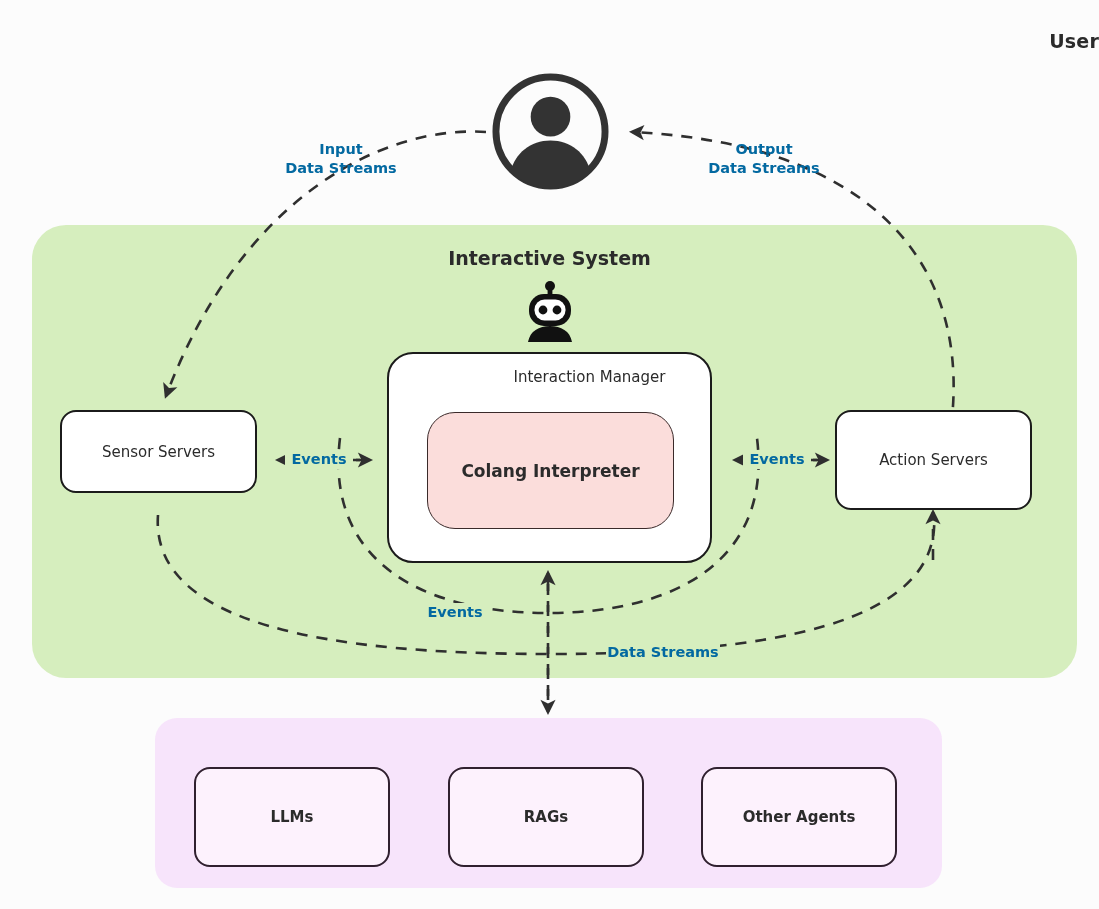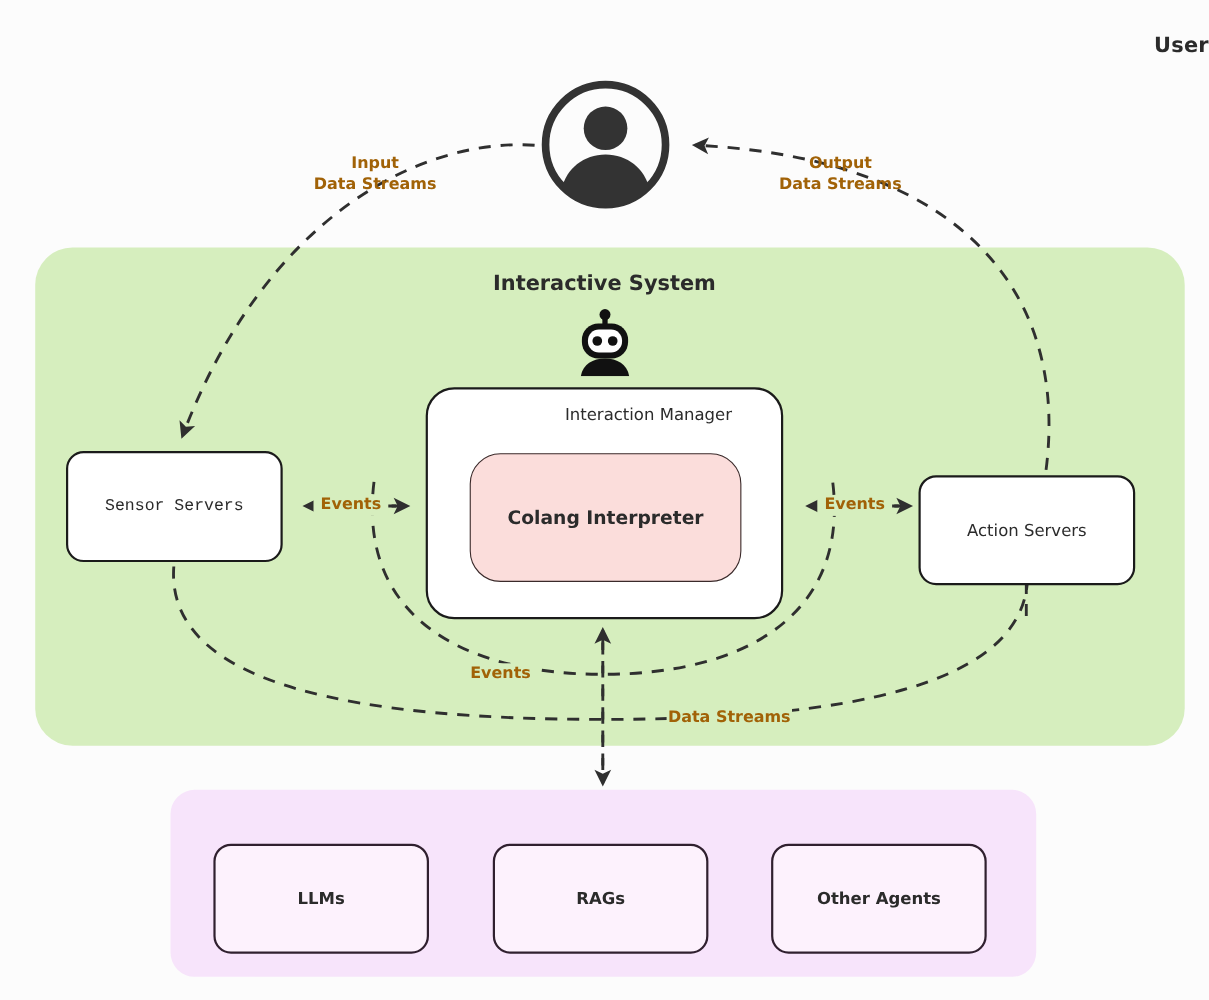--- a/index.html
+++ b/index.html
@@ -33,21 +33,21 @@
     text-align: right;
     font-size: 19px;
     font-weight: bold;
     color: #2b2b2b;
     letter-spacing: .2px;
   }
   .edge-label {
     position: absolute;
     font-size: 14.5px;
     font-weight: bold;
-    color: #a16207;
+    color: #0369a1;
     line-height: 19px;
     text-align: center;
     white-space: nowrap;
   }
   .edge-label-2line { line-height: 19px; }
 
   .group-title {
     position: absolute;
     font-size: 19px;
     font-weight: bold;
@@ -84,22 +84,22 @@
     box-sizing: border-box;
     background: #ffffff;
     border: 2.2px solid #1b1b1b;
     border-radius: 16px;
     display: flex;
     align-items: center;
     justify-content: center;
     font-size: 15px;
     color: #2b2b2b;
   }
-  .node-sensor { left: 60px;  top: 410px; width: 197px; height: 101px; font-family: Liberation Mono, monospace; }
-  .node-action { left: 835px; top: 432px; width: 197px; height: 100px; }
+  .node-sensor { left: 60px;  top: 410px; width: 197px; height: 83px; }
+  .node-action { left: 835px; top: 410px; width: 197px; height: 100px; }
 
   .node-im {
     position: absolute;
     left: 387px; top: 352px;
     width: 325px; height: 211px;
     box-sizing: border-box;
     background: #ffffff;
     border: 2.4px solid #1b1b1b;
     border-radius: 26px;
   }

